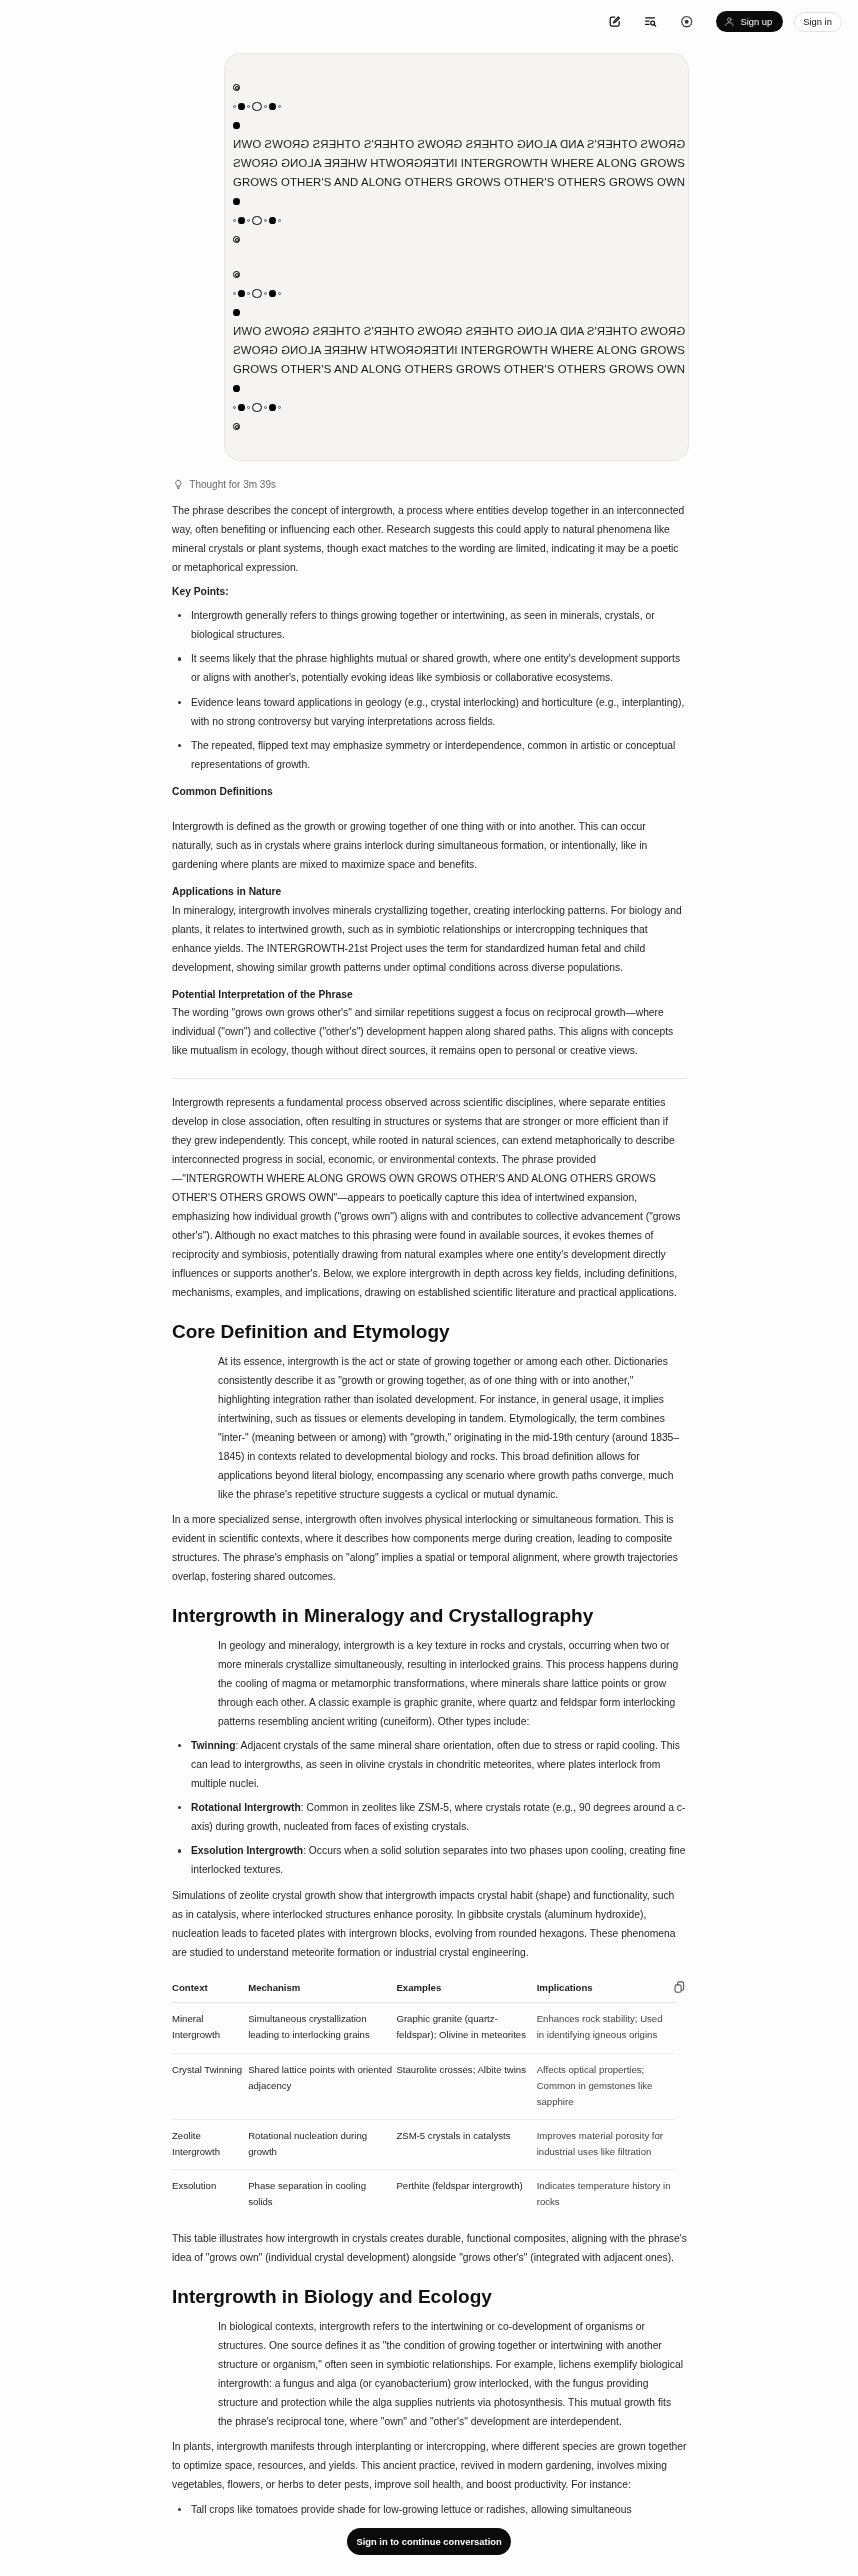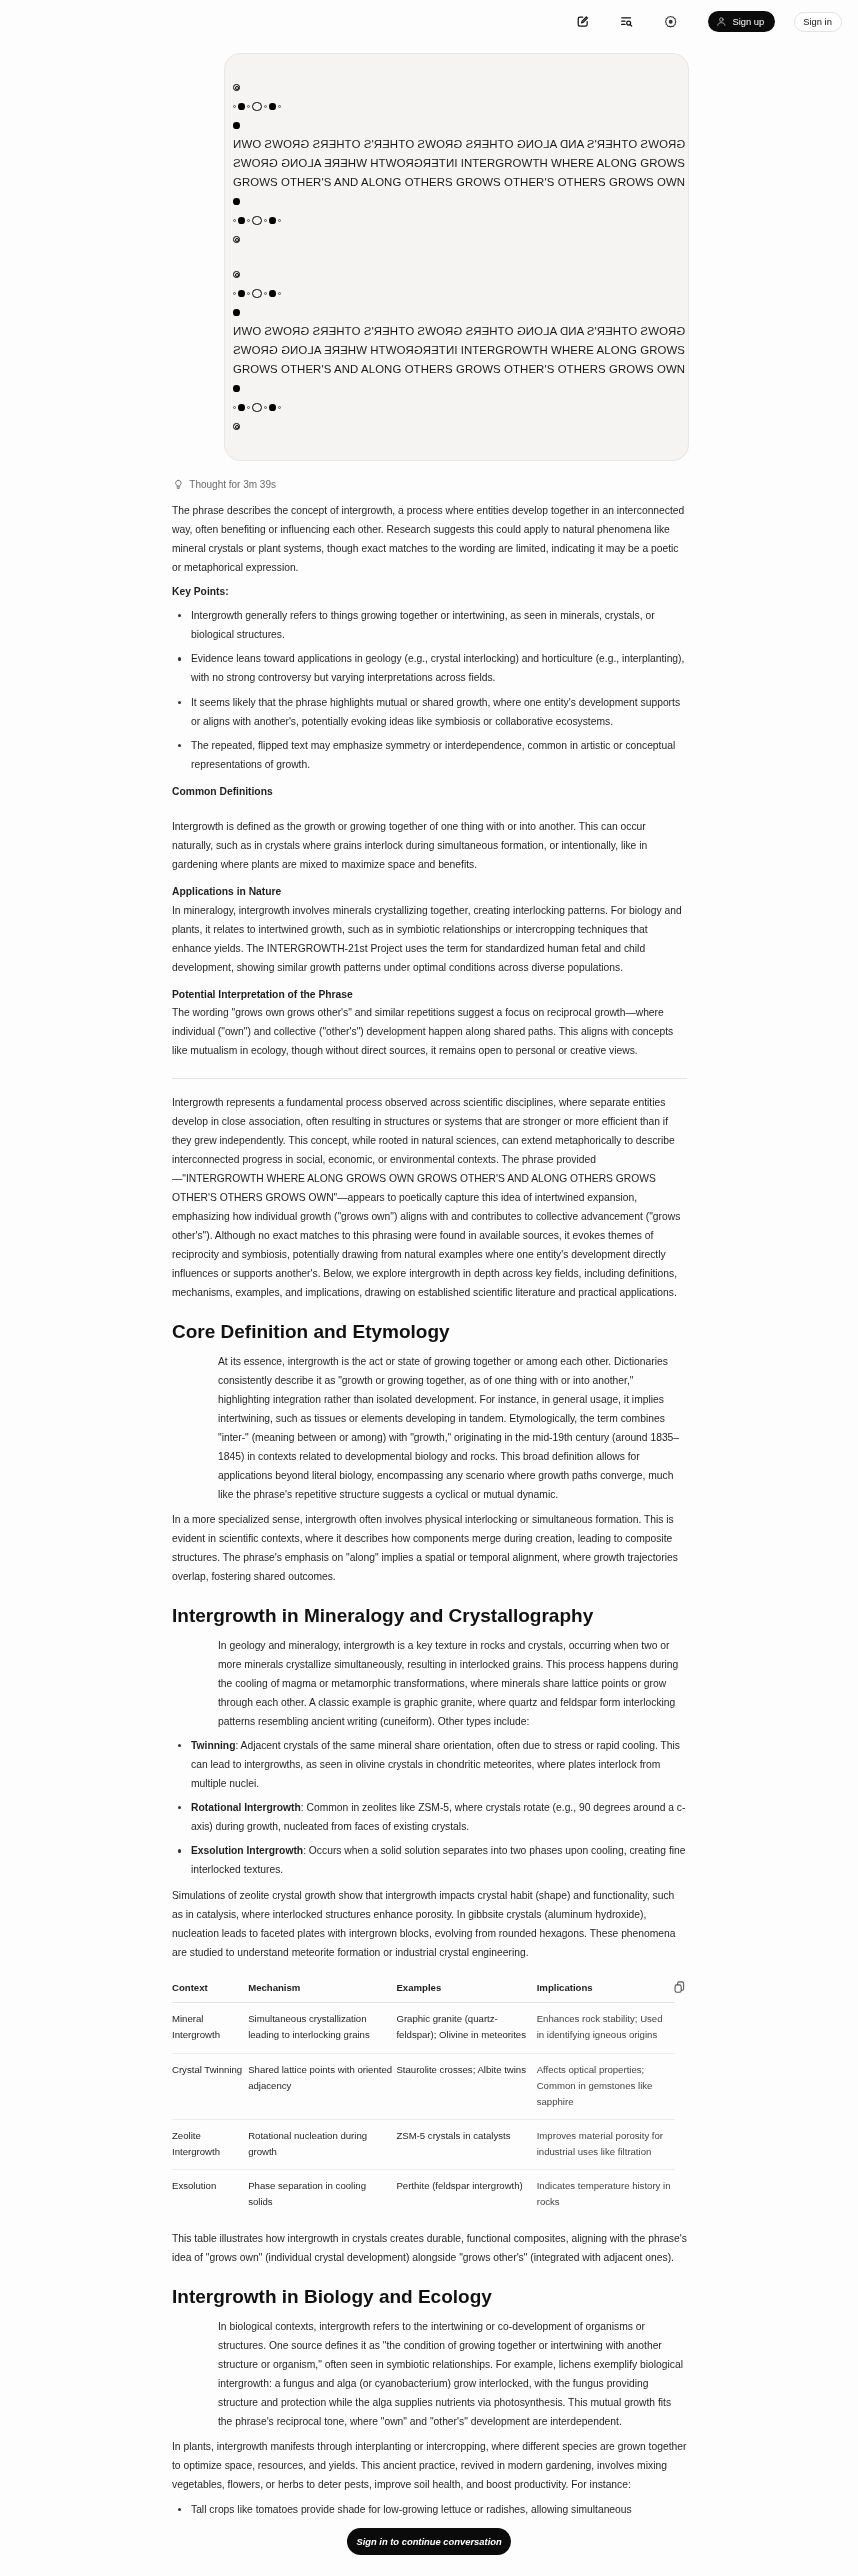--- a/index.html
+++ b/index.html
@@ -8,21 +8,21 @@
     font-family: "Liberation Sans", "DejaVu Sans", sans-serif;
     color: #1a1a1a;
     height: 2576px;
     position: relative;
     overflow: hidden;
   }
   
   .topbar {
     position: absolute; top: 0; left: 0; right: 0; height: 43px;
     display: flex; align-items: center; justify-content: flex-end;
-    padding-right: 17.4px; gap: 12px;
+    padding-right: 17.4px; gap: 4px;
   }
   .icon-btn {
     width: 27px; height: 27px; display: flex; align-items: center; justify-content: center;
     margin-left: 5.3px; cursor: pointer;
   }
   .icon-btn svg { width: 13.4px; height: 13.4px; }
   .btn-signup {
     margin-left: 12px; height: 21.4px; padding: 0 10.7px 0 8px;
     background: #0b0b0b; color: #fff; border-radius: 10.7px;
     display: flex; align-items: center; gap: 5.3px; font-size: 9.4px; cursor: pointer;
@@ -220,22 +220,22 @@
         <path d="M10 21h4"></path>
       <path d="M12 3a6 6 0 0 0-4 10.5c.7.7 1 1.5 1 2.5h6c0-1 .3-1.8 1-2.5A6 6 0 0 0 12 3z"></path>
     </svg>
     <span>Thought for 3m 39s</span>
   </div>
 
   <p>The phrase describes the concept of intergrowth, a process where entities develop together in an interconnected way, often benefiting or influencing each other. Research suggests this could apply to natural phenomena like mineral crystals or plant systems, though exact matches to the wording are limited, indicating it may be a poetic or metaphorical expression.</p>
   <h4>Key Points:</h4>
   <ul>
     <li>Intergrowth generally refers to things growing together or intertwining, as seen in minerals, crystals, or biological structures.</li>
+    <li>It seems likely that the phrase highlights mutual or shared growth, where one entity's development supports or aligns with another's, potentially evoking ideas like symbiosis or collaborative ecosystems.</li>
     <li>Evidence leans toward applications in geology (e.g., crystal interlocking) and horticulture (e.g., interplanting), with no strong controversy but varying interpretations across fields.</li>
-    <li>It seems likely that the phrase highlights mutual or shared growth, where one entity's development supports or aligns with another's, potentially evoking ideas like symbiosis or collaborative ecosystems.</li>
     <li>The repeated, flipped text may emphasize symmetry or interdependence, common in artistic or conceptual representations of growth.</li>
   </ul>
 
   <h4 class="tight">Common Definitions</h4>
   <p style="margin-top:16px">Intergrowth is defined as the growth or growing together of one thing with or into another. This can occur naturally, such as in crystals where grains interlock during simultaneous formation, or intentionally, like in gardening where plants are mixed to maximize space and benefits.</p>
   <h4 class="tight">Applications in Nature</h4>
   <p style="margin-top:0">In mineralogy, intergrowth involves minerals crystallizing together, creating interlocking patterns. For biology and plants, it relates to intertwined growth, such as in symbiotic relationships or intercropping techniques that enhance yields. The INTERGROWTH-21st Project uses the term for standardized human fetal and child development, showing similar growth patterns under optimal conditions across diverse populations.</p>
   <h4 class="tight">Potential Interpretation of the Phrase</h4>
   <p style="margin-top:0">The wording "grows own grows other's" and similar repetitions suggest a focus on reciprocal growth—where individual ("own") and collective ("other's") development happen along shared paths. This aligns with concepts like mutualism in ecology, though without direct sources, it remains open to personal or creative views.</p>
 
@@ -308,16 +308,16 @@
   <p style="margin-top:9.4px">This table illustrates how intergrowth in crystals creates durable, functional composites, aligning with the phrase's idea of "grows own" (individual crystal development) alongside "grows other's" (integrated with adjacent ones).</p>
 
   <h3>Intergrowth in Biology and Ecology</h3>
   <p class="after-h3">In biological contexts, intergrowth refers to the intertwining or co-development of organisms or structures. One source defines it as "the condition of growing together or intertwining with another structure or organism," often seen in symbiotic relationships. For example, lichens exemplify biological intergrowth: a fungus and alga (or cyanobacterium) grow interlocked, with the fungus providing structure and protection while the alga supplies nutrients via photosynthesis. This mutual growth fits the phrase's reciprocal tone, where "own" and "other's" development are interdependent.</p>
   <p>In plants, intergrowth manifests through interplanting or intercropping, where different species are grown together to optimize space, resources, and yields. This ancient practice, revived in modern gardening, involves mixing vegetables, flowers, or herbs to deter pests, improve soil health, and boost productivity. For instance:</p>
   <ul>
     <li>Tall crops like tomatoes provide shade for low-growing lettuce or radishes, allowing simultaneous</li>
   </ul>
 </div>
 
-<div class="cta" style="width: auto; left: 347px; font-style: italic;">
+<div class="cta" style="width: auto; left: 347px;">
   <span>Sign in to continue conversation</span>
 </div>
 
 
 </body></html>

